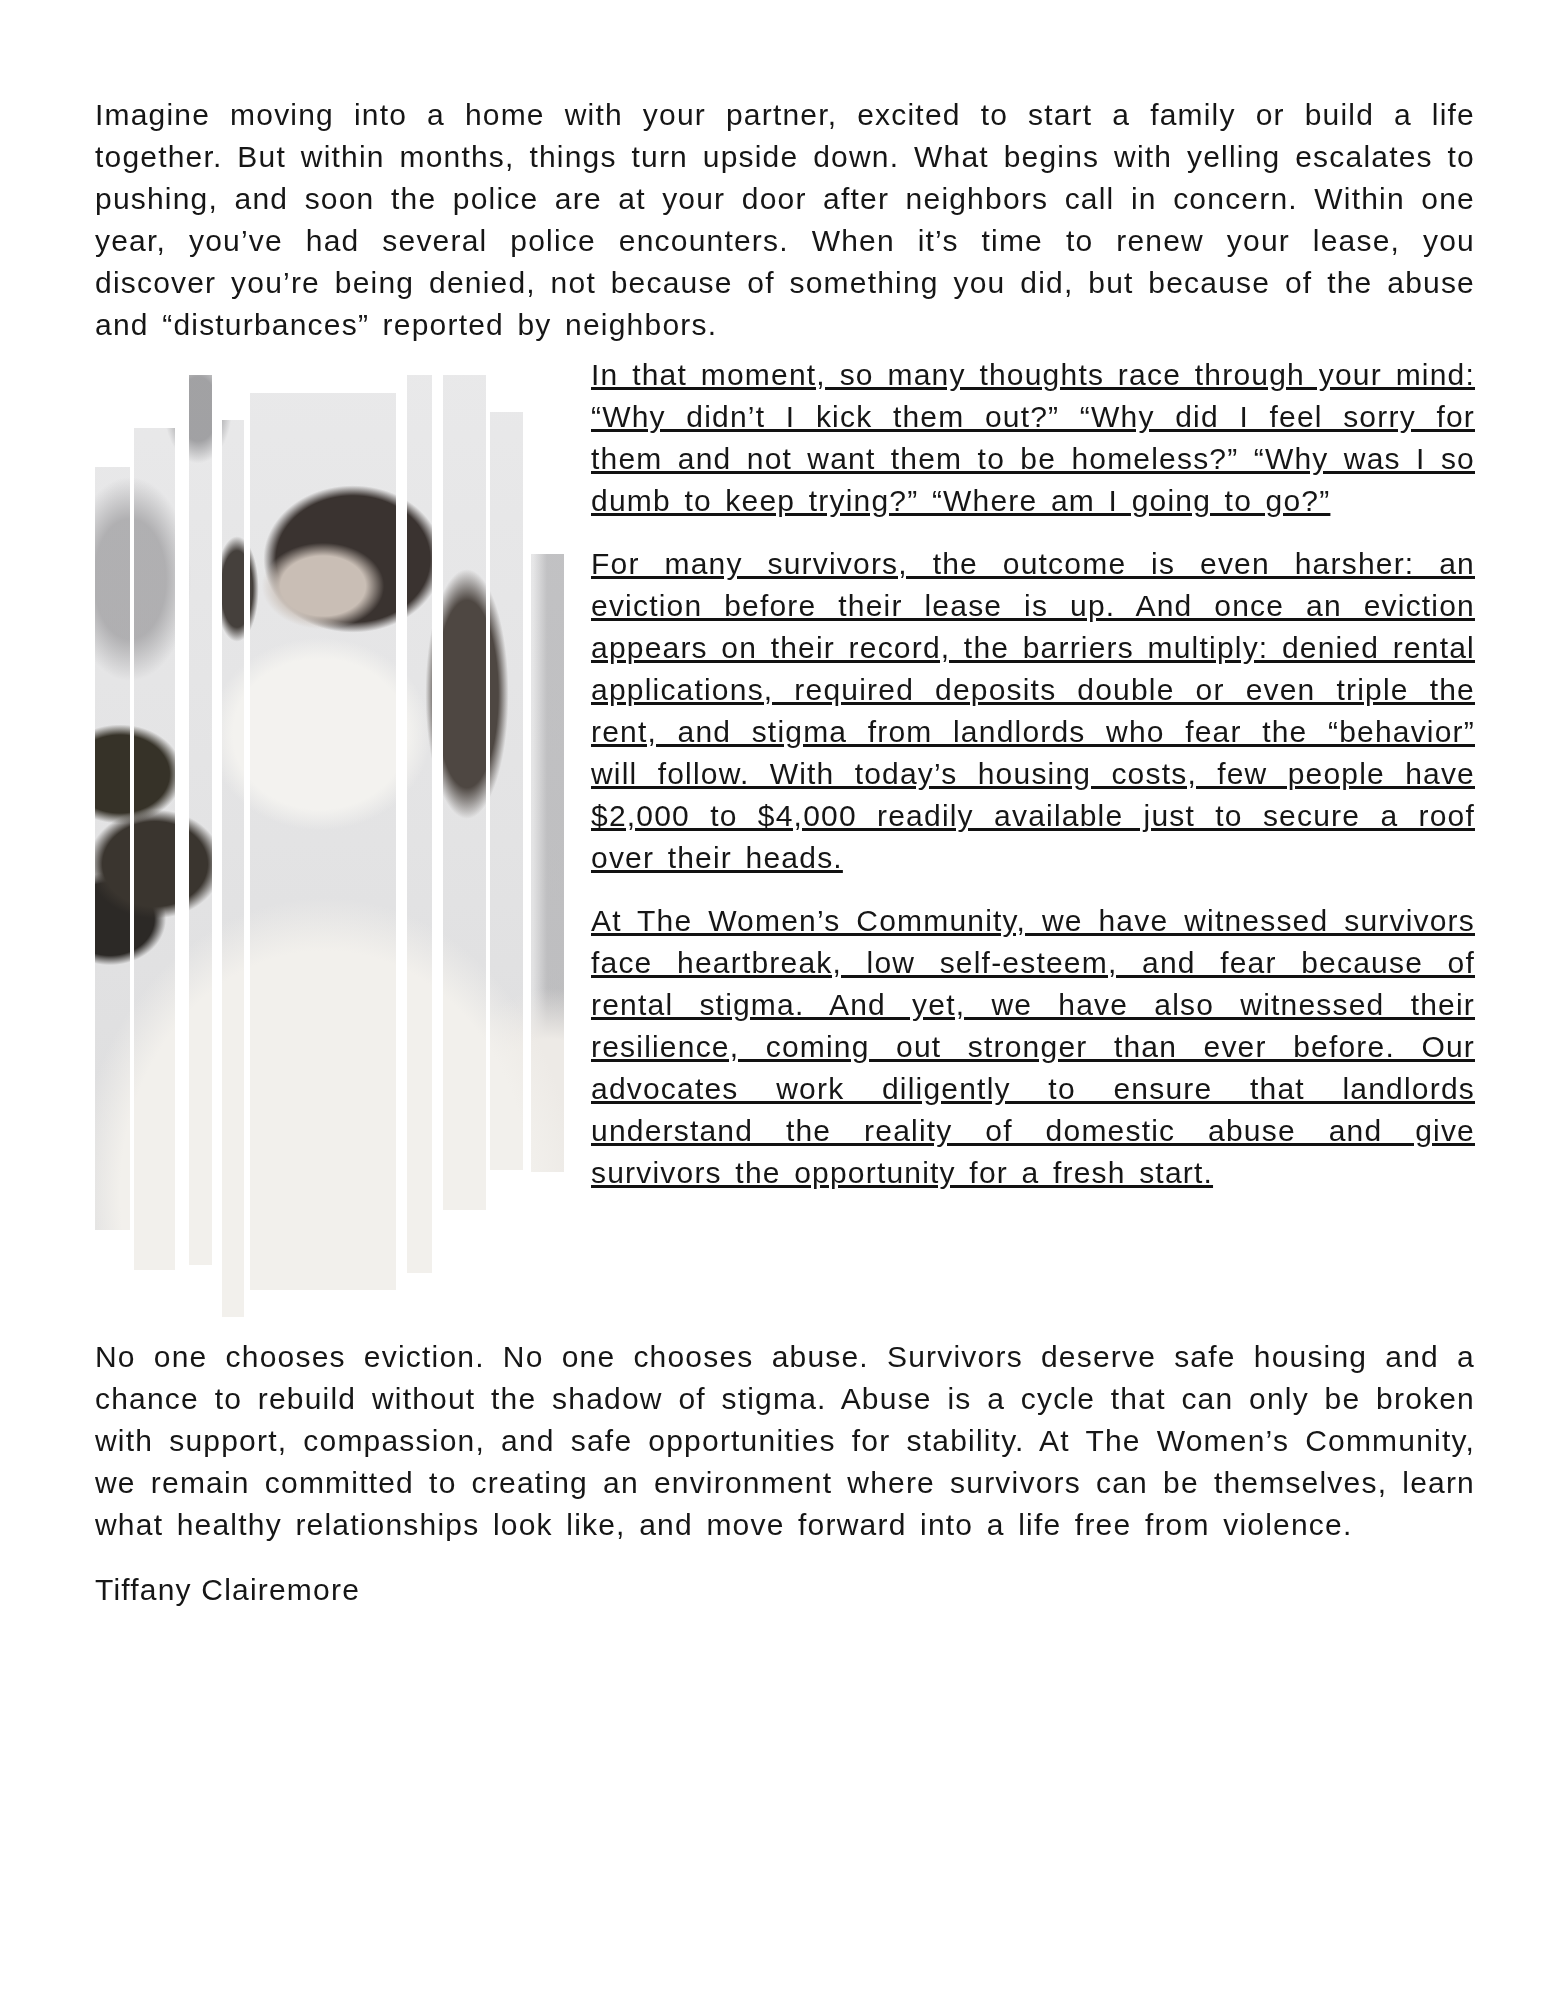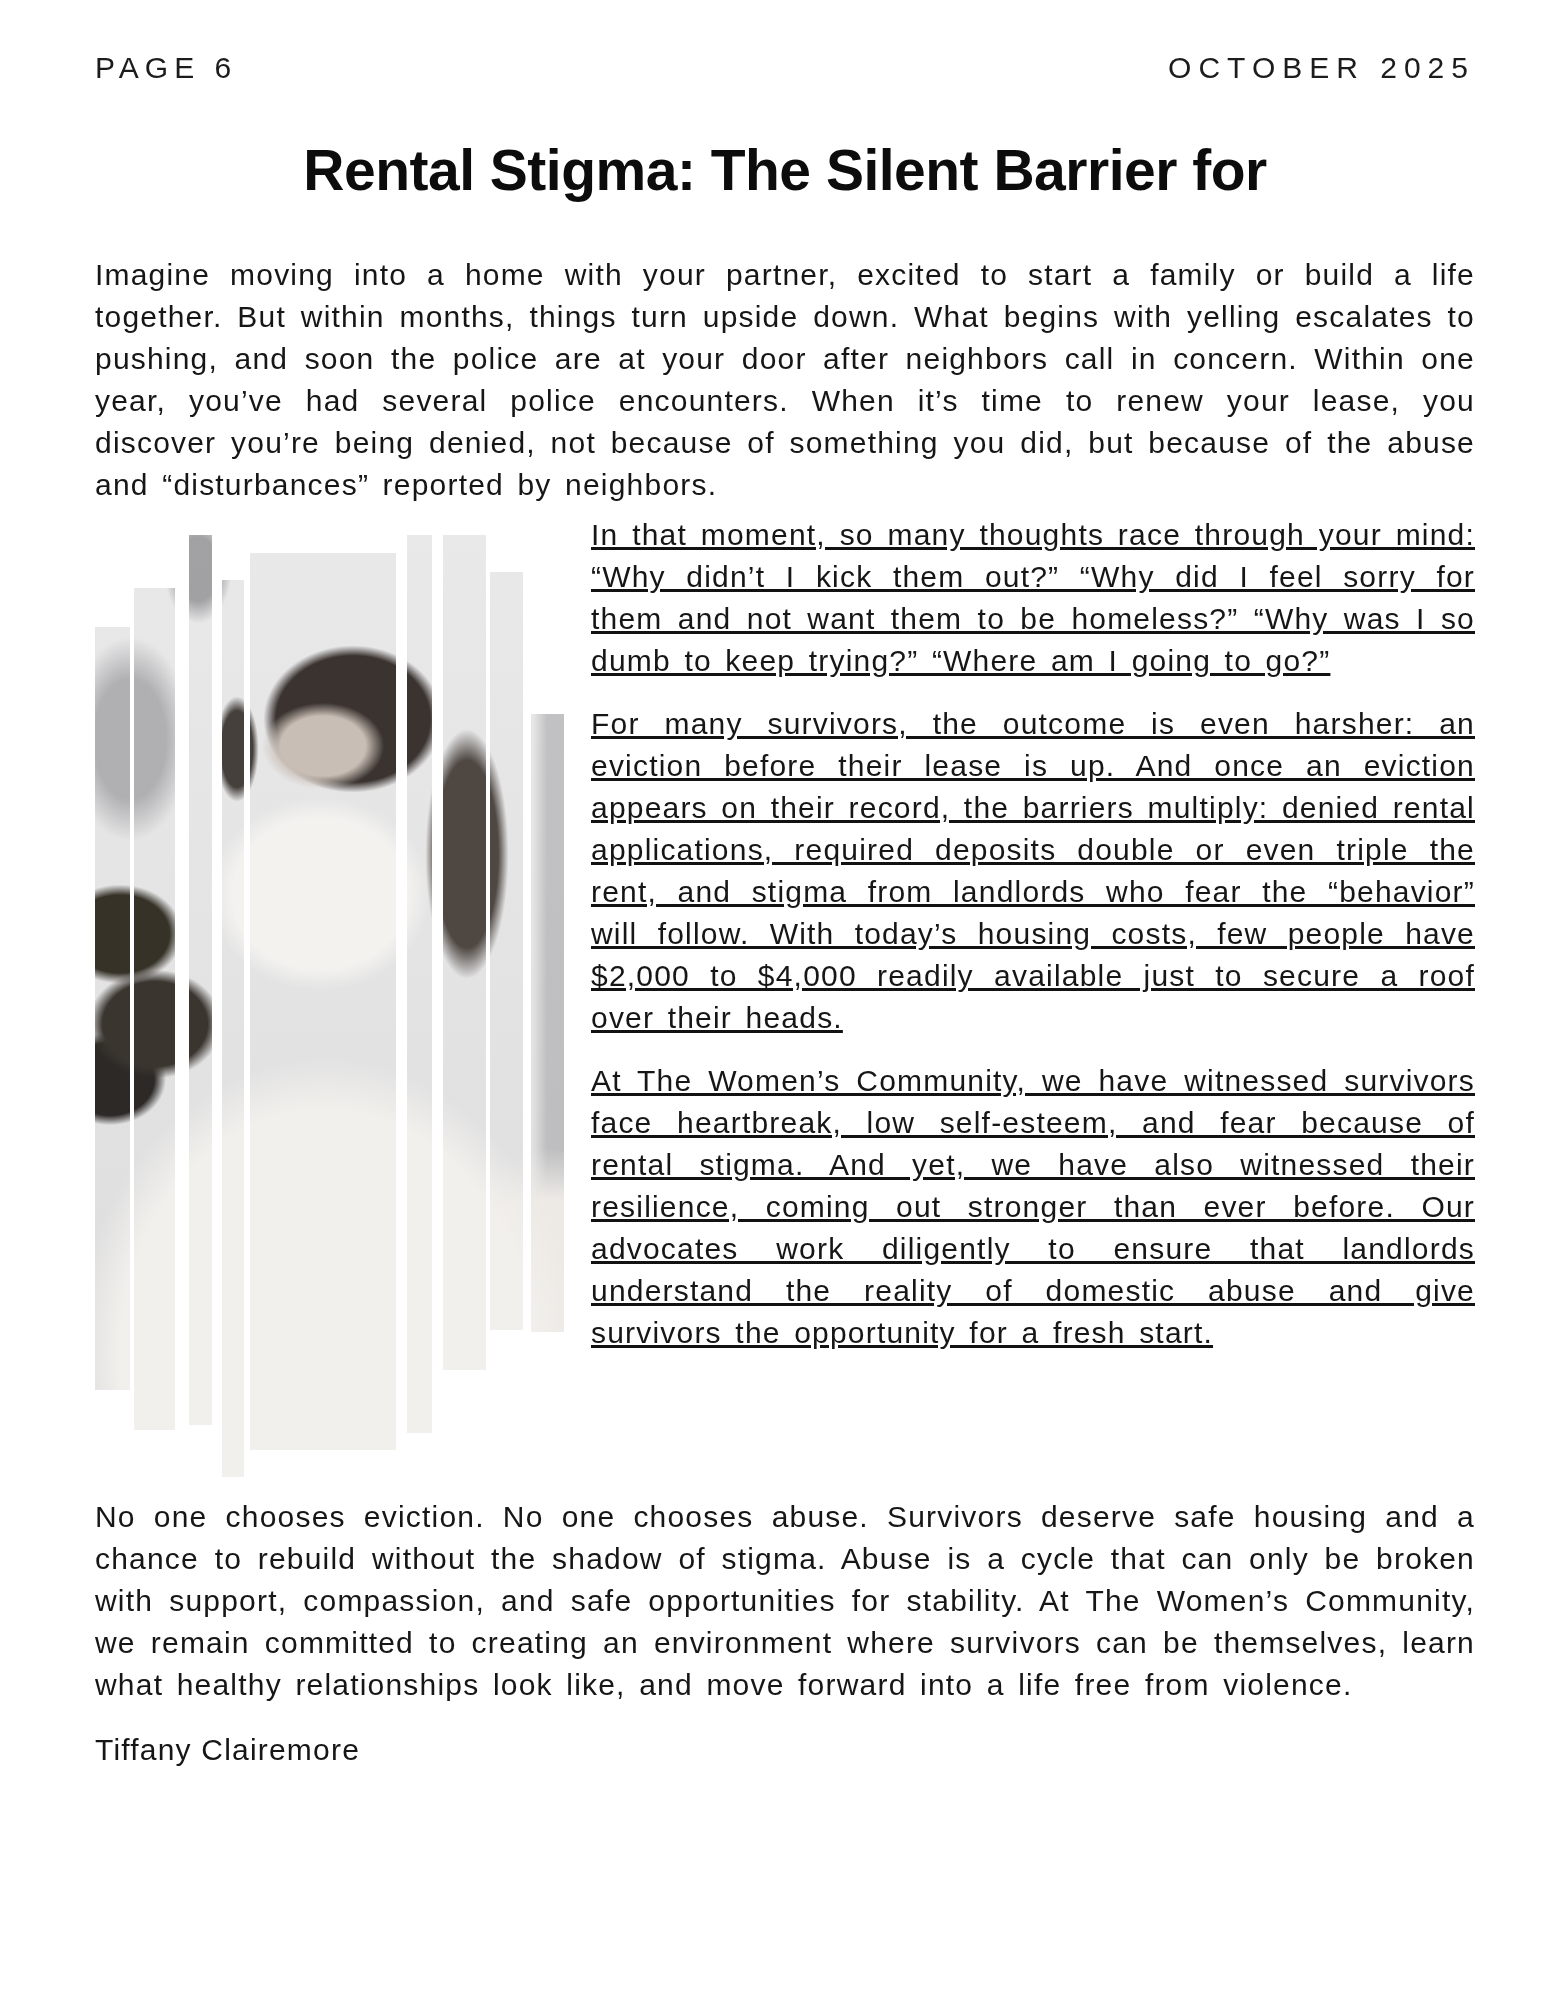--- a/index.html
+++ b/index.html
@@ -65,27 +65,22 @@
   .signature {
     margin-top:24px; text-align:left;
     font-size:30px; line-height:40px; letter-spacing:1.2px; color:#161616;
   }
 </style>
 </head>
 <body>
 
 <div class="page">
 
-  <div class="masthead">
-    <span class="left">PAGE 6</span>
-    <span class="right">OCTOBER  2025</span>
-  </div>
 
   <h1 class="title">
-    <div>Rental Stigma: The Silent Barrier for</div>
   </h1>
 
   <p class="bodytext intro">Imagine moving into a home with your partner, excited to start a family or build a life together. But within months, things turn upside down. What begins with yelling escalates to pushing, and soon the police are at your door after neighbors call in concern. Within one year, you’ve had several police encounters. When it’s time to renew your lease, you discover you’re being denied, not because of something you did, but because of the abuse and “disturbances” reported by neighbors.</p>
 
   <div class="columns">
 
     <div class="photo-collage">
       <div class="strip" style="--l:0px;   --t:113px; width:35px;  height:763px"></div>
       <div class="strip" style="--l:39px;  --t:74px;  width:41px;  height:842px"></div>
       <div class="strip" style="--l:94px;  --t:21px;  width:23px;  height:890px"></div>

